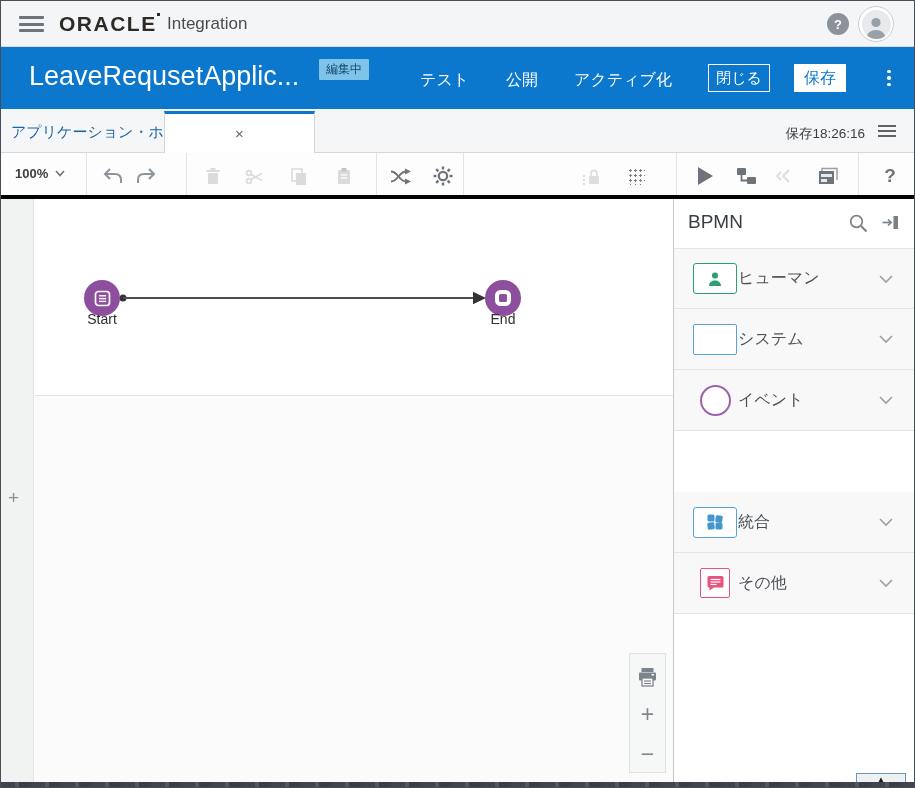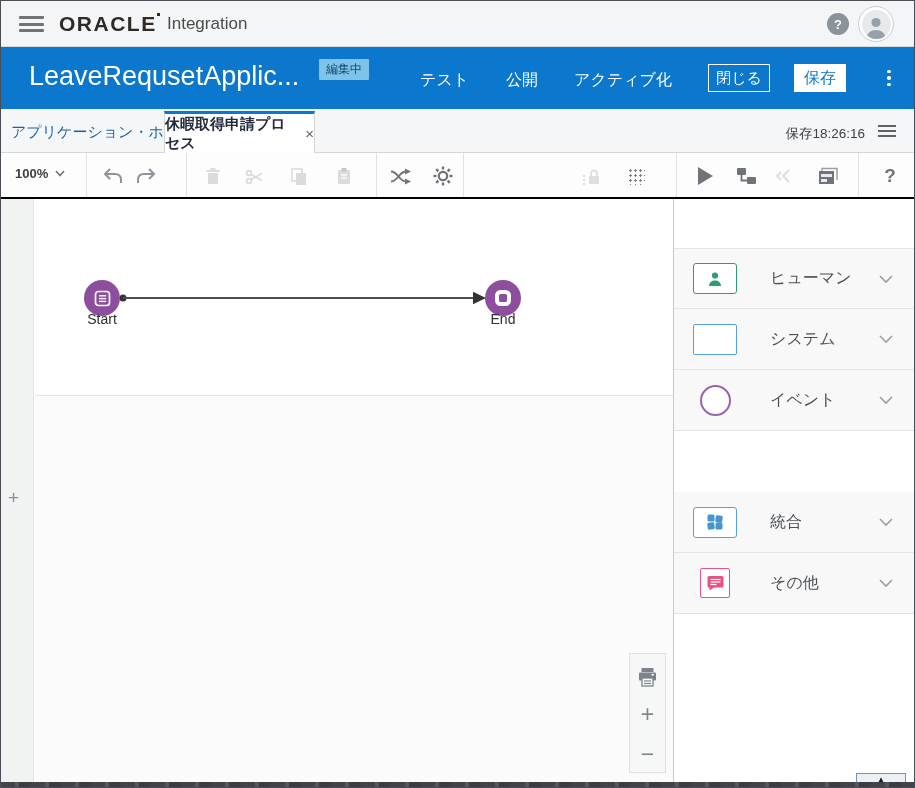--- a/index.html
+++ b/index.html
@@ -33,21 +33,21 @@
   .tabbar { position:absolute; left:0; top:108px; right:0; height:44px; background:#f5f6f7; border-bottom:1px solid #d7d7d7; }
   .home-link { position:absolute; left:10px; top:14px; font-size:15px; color:#1b65a8; cursor:pointer; }
   .active-tab { position:absolute; left:163px; top:2px; height:42px; width:151px; background:#fff; border:1px solid #d5d5d5; border-bottom:none; border-top:3px solid #0b77cd; display:flex; align-items:center; justify-content:center; gap:8px; cursor:pointer; }
   .active-tab .t-label { font-size:15px; font-weight:700; color:#252b3e; }
   .active-tab .t-close { font-size:15px; color:#5f6368; cursor:pointer; }
   .save-status { position:absolute; right:49px; top:16px; font-size:13.5px; color:#3c4043; }
   .list-icon { position:absolute; right:18px; top:16px; width:18px; height:13px; cursor:pointer; }
   .list-icon i { display:block; height:2px; background:#5f6368; margin-bottom:3px; }
 
   
-  .toolbar { position:absolute; left:0; top:152px; right:0; height:46px; background:#fdfdfd; border-bottom:2px solid #000000;padding-left:12px; }
+  .toolbar { position:absolute; left:0; top:152px; right:0; height:46px; background:#fdfdfd; border-bottom:4px solid #000000;padding-left:12px; }
   .tsep { position:absolute; top:0; bottom:0; width:1px; background:#e3e3e3; }
   .tbtn { position:absolute; top:11px; width:26px; height:24px; display:flex; align-items:center; justify-content:center; cursor:pointer; }
   .tbtn.disabled { cursor:default; }
   .zoom-select { position:absolute; left:14px; top:13px; display:flex; align-items:center; gap:7px; font-size:13px; font-weight:700; color:#3c4043; cursor:pointer; }
   .grid-dots { width:17px; height:17px; background-image:radial-gradient(#7a8085 1.2px, transparent 1.4px); background-size:5px 5px; }
   .play-tri { width:0; height:0; border-left:15px solid #6f747b; border-top:9px solid transparent; border-bottom:9px solid transparent; }
   .qmark { font-size:19px; font-weight:700; color:#6f747b; }
 
   
   .left-rail { position:absolute; left:0; top:198px; width:33px; bottom:5px; background:#f1f2f2; border-right:1px solid #e3e3e3; }
@@ -65,21 +65,21 @@
 
   
   .sidebar { position:absolute; left:672px; top:198px; right:0; bottom:5px; background:#fff; border-left:1px solid #c9c9c9; }
   .sb-header { position:absolute; left:0; top:0; right:0; height:49px; background:#fff; }
   .sb-title { position:absolute; left:14px; top:12px; font-size:19px; color:#3a3e45; }
   .sb-search { position:absolute; right:46px; top:14px; cursor:pointer; }
   .sb-collapse { position:absolute; right:14px; top:14px; cursor:pointer; }
   .p-item { position:absolute; left:0; right:0; height:61px; background:#f8f8f9; border-bottom:1px solid #e4e4e4; display:flex; align-items:center; cursor:pointer; }
   .p-item.first { border-top:1px solid #e4e4e4; }
   .p-iconslot { width:46px; margin-left:18px; display:flex; justify-content:center; align-items:center; }
-  .p-label { margin-left:32px; font-size:16px; color:#4b5056; flex:1; }
+  .p-label { font-size:16px; color:#4b5056; flex:1; }
   .p-chevron { margin-right:21px; }
   .box-icon { background:#fff; display:flex; align-items:center; justify-content:center; }
   .human-box { width:44px; height:31px; border:1.5px solid #2e9e73; border-radius:3px; }
   .system-box { width:44px; height:31px; border:1.5px solid #55a3d9; border-radius:2px; }
   .event-ring { width:31px; height:31px; border:2px solid #9a63ad; border-radius:50%; background:#fff; }
   .integ-box { width:44px; height:31px; border:1.5px solid #55a3d9; border-radius:3px; }
   .other-box { width:30px; height:30px; border:1.5px solid #e8537e; border-radius:2px; }
 
   
   .scroll-up { position:absolute; right:8px; bottom:1px; width:50px; height:13px; background:#eef1f3; border:1px solid #7195b5; display:flex; align-items:center; justify-content:center; cursor:pointer; }
@@ -125,21 +125,20 @@
     <div class="overflow-dots">
         <i></i>
         <i></i>
         <i></i>
       </div>
   </div>
 
   <div class="tabbar">
     <span class="home-link">アプリケーション・ホーム</span>
     <div class="active-tab">
-      <span class="t-label">休暇取得申請プロセス</span>
       <span class="t-close">×</span>
     </div>
     <span class="save-status">保存18:26:16</span>
     <div class="list-icon">
         <i></i>
         <i></i>
         <i></i>
       </div>
   </div>
 
@@ -313,20 +312,36 @@
       <div class="zp-item" style="top:50px">
         <span class="zp-glyph">+</span>
       </div>
       <div class="zp-item" style="top:90px">
         <span class="zp-glyph">−</span>
       </div>
     </div>
   </div>
 
   <div class="sidebar">
+    <div class="sb-header">
+      <span class="sb-title">BPMN</span>
+      <span class="sb-search">
+        <svg width="20" height="20" viewBox="0 0 20 20">
+            <circle cx="8.5" cy="8.5" r="5.8" fill="none" stroke="#7a8085" stroke-width="1.7"></circle>
+            <line x1="13" y1="13" x2="18.5" y2="18.5" stroke="#7a8085" stroke-width="1.9"></line>
+          </svg>
+      </span>
+      <span class="sb-collapse">
+        <svg width="19" height="19" viewBox="0 0 19 19">
+            <rect x="12.5" y="3" width="4.5" height="13" fill="#7a8085"></rect>
+            <line x1="1.5" y1="9.5" x2="10" y2="9.5" stroke="#7a8085" stroke-width="1.7"></line>
+            <polyline points="7,6.5 10.2,9.5 7,12.5" fill="none" stroke="#7a8085" stroke-width="1.7"></polyline>
+          </svg>
+      </span>
+    </div>
 
     <div class="p-item first" style="top:49px">
       <div class="p-iconslot">
           <div class="box-icon human-box">
         <svg width="18" height="17" viewBox="0 0 18 17">
               <circle cx="9" cy="5.5" r="3.1" fill="#2e9e73"></circle>
               <path d="M3 16c0-3.6 2.8-5.6 6-5.6s6 2 6 5.6z" fill="#2e9e73"></path>
             </svg>
       </div>
         </div>

